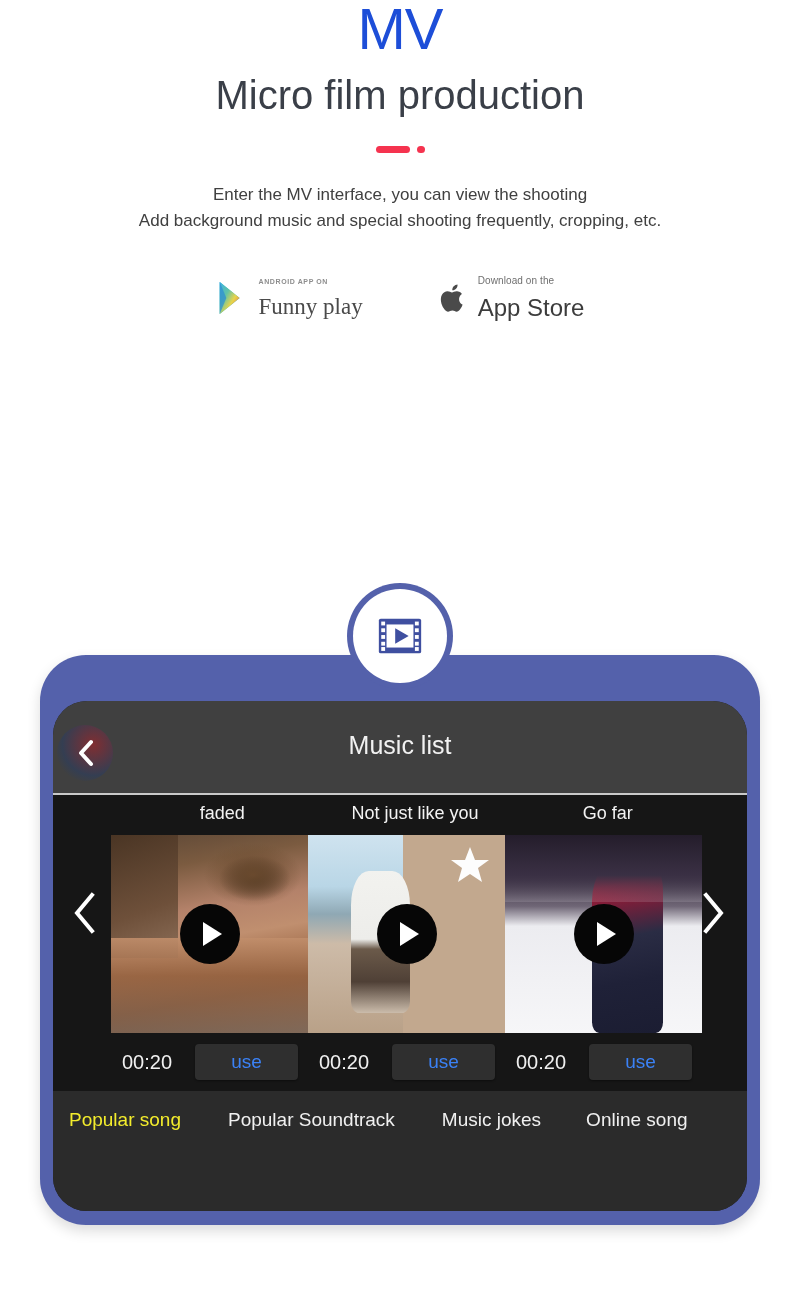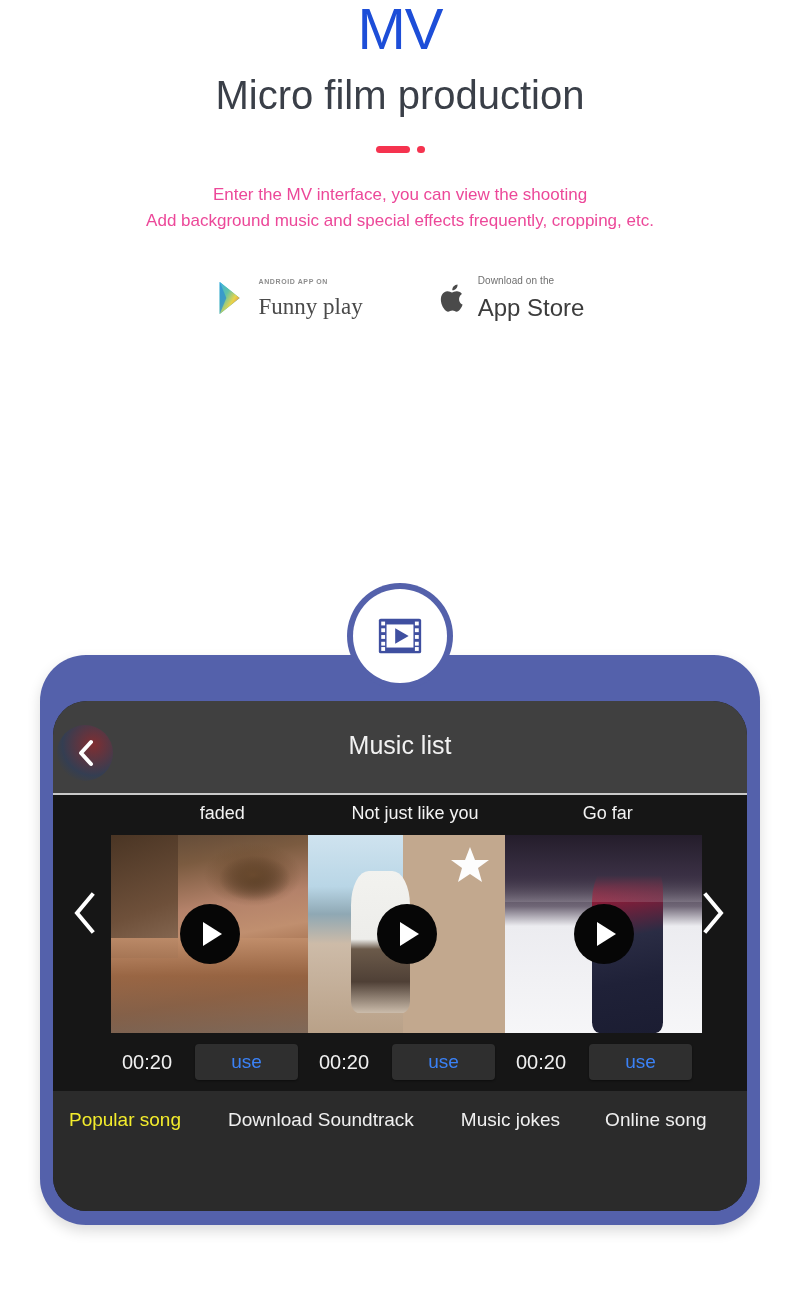--- a/index.html
+++ b/index.html
@@ -60,21 +60,21 @@
   }
   .accent-dot {
     width: 8px;
     height: 7px;
     border-radius: 4px;
     background: #f5334f;
   }
 
   .hero-desc {
     margin-top: 28px;
-    color: #ec4899;
+    color: #404040;
     font-size: 17px;
     line-height: 26px;
     font-weight: 400;
   }
 
   
   .stores {
     margin-top: 42px;
     display: flex;
     align-items: center;
@@ -421,21 +421,21 @@
     <div class="hero-logo">MV</div>
     <div class="hero-title">Micro film production</div>
 
     <div class="accent-row">
       <span class="accent-bar"></span>
       <span class="accent-dot"></span>
     </div>
 
     <div class="hero-desc">
       <div>Enter the MV interface, you can view the shooting</div>
-      <div>Add background music and special effects frequently, cropping, etc.</div>
+      <div>Add background music and special shooting frequently, cropping, etc.</div>
     </div>
 
     <div class="stores">
 
       <a class="badge">
         <svg class="gplay-icon" viewBox="0 0 34 38">
           <polygon points="3,2 24,19 3,36" fill="#1fbcd2"></polygon>
           <polygon points="3,2 24,19 3,36" fill="url(#gpg)"></polygon>
           <defs>
             <linearGradient id="gpg" x1="0" y1="0" x2="1" y2="1">
@@ -562,21 +562,21 @@
           <div class="meta-cell">
             <span class="duration">00:20</span>
             <button class="use-btn">use</button>
           </div>
         </div>
       </div>
 
       <div class="tabs-area">
         <div class="tabs">
           <div class="tab active tab-0">Popular song</div>
-          <div class="tab tab-1">Download Soundtrack</div>
+          <div class="tab tab-1">Popular Soundtrack</div>
           <div class="tab tab-2">Music jokes</div>
           <div class="tab tab-3">Online song</div>
         </div>
       </div>
 
     </div>
   </div>
 
 </div>
 

